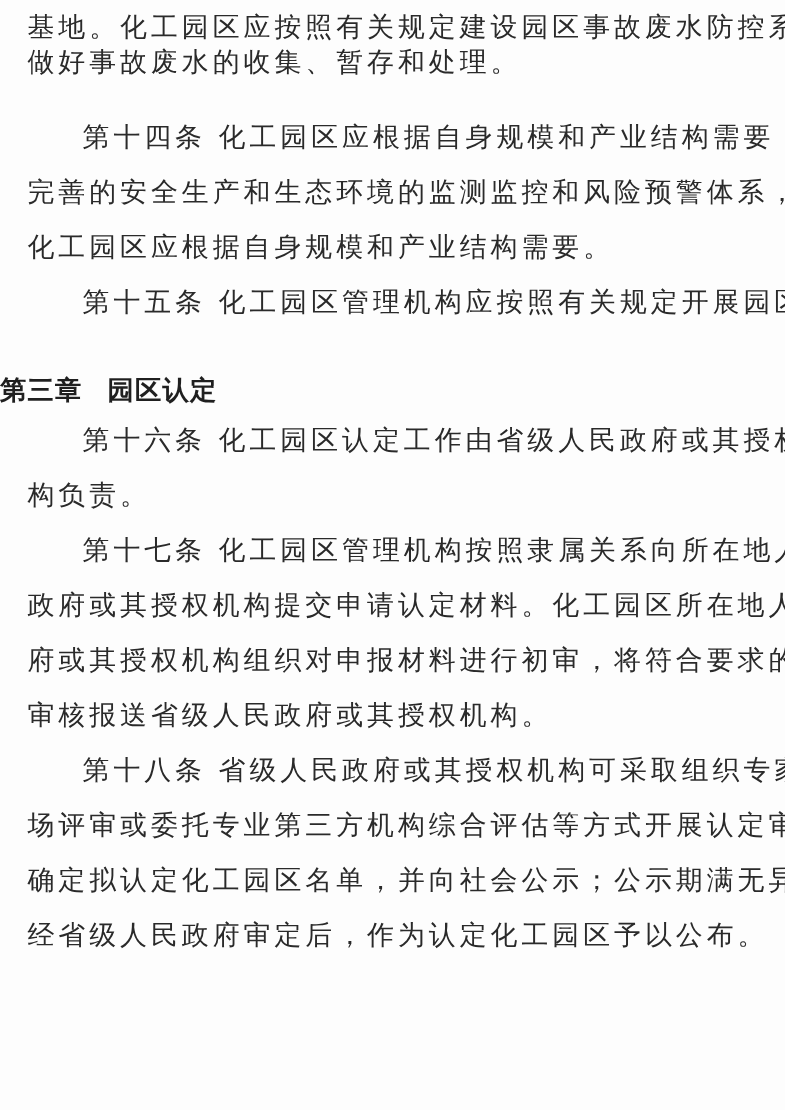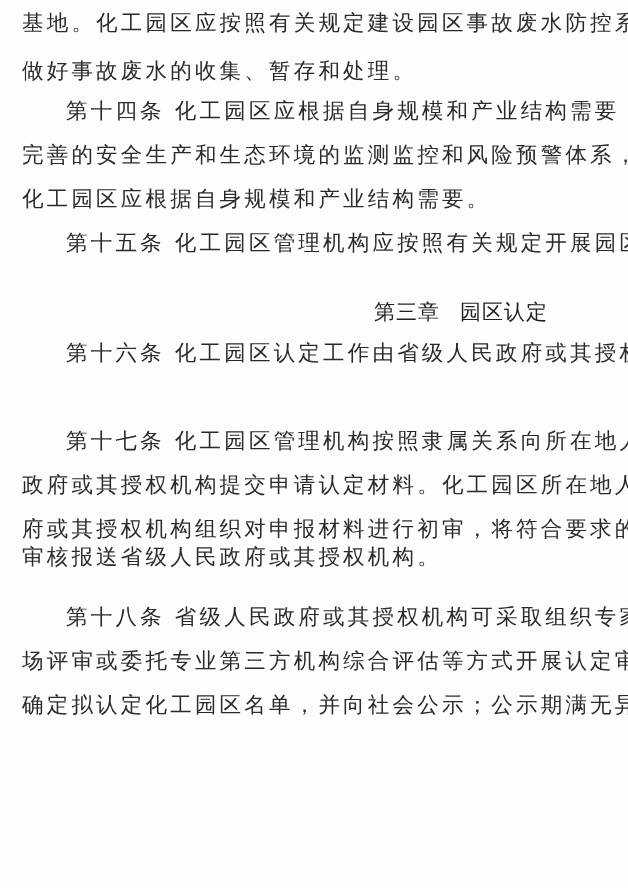--- a/index.html
+++ b/index.html
@@ -9,46 +9,48 @@
       background: #fdfdfd; color: #2a2a2a;
       font-family: "DejaVu Serif", "Liberation Serif", serif;
     }
     .line {
       position: absolute; left: 22px; width: 584px;
       font-size: 21.5px; line-height: 30px; height: 30px;
       white-space: nowrap; letter-spacing: 3.2px; overflow: visible;
     }
     .line.indent { left: 66px; width: 540px; }
     .heading {
-      position: absolute; left: 0; width: 548px; text-align: right;
+      position: absolute; left: 0; width: 548px; text-align: left;
       font-family: "DejaVu Sans", "Liberation Sans", sans-serif;
-      font-weight: normal; font-size: 21px; line-height: 30px; color: #1f1f1f;
+      font-weight: bold; font-size: 21px; line-height: 30px; color: #1f1f1f;
       letter-spacing: 1px;
     }
     .heading .gap { display: inline-block; width: 20px; }
   </style>
 </head>
 <body>
 
 <div class="page">
   <div class="line" style="top:8px">基地。化工园区应按照有关规定建设园区事故废水防控系统，</div>
-  <div class="line" style="top:56px">做好事故废水的收集、暂存和处理。</div>
+  <div class="line" style="top:36px">做好事故废水的收集、暂存和处理。</div>
   <div class="line indent" style="top:96px">第十四条 化工园区应根据自身规模和产业结构需要，建立</div>
   <div class="line" style="top:140px">完善的安全生产和生态环境的监测监控和风险预警体系，相关</div>
   <div class="line" style="top:184px">化工园区应根据自身规模和产业结构需要。</div>
   <div class="line indent" style="top:228px">第十五条 化工园区管理机构应按照有关规定开展园区对</div>
 
   <div class="heading" style="top:297px">
     <span>第三章</span><span class="gap"></span><span>园区认定</span>
   </div>
 
   <div class="line indent" style="top:338px">第十六条 化工园区认定工作由省级人民政府或其授权机</div>
+  <div class="line" style="top:382px">构负责。</div>
   <div class="line indent" style="top:426px">第十七条 化工园区管理机构按照隶属关系向所在地人民</div>
   <div class="line" style="top:470px">政府或其授权机构提交申请认定材料。化工园区所在地人民政</div>
   <div class="line" style="top:514px">府或其授权机构组织对申报材料进行初审，将符合要求的逐级</div>
-  <div class="line" style="top:542px">审核报送省级人民政府或其授权机构。</div>
+  <div class="line" style="top:558px">审核报送省级人民政府或其授权机构。</div>
   <div class="line indent" style="top:602px">第十八条 省级人民政府或其授权机构可采取组织专家现</div>
   <div class="line" style="top:646px">场评审或委托专业第三方机构综合评估等方式开展认定审核，</div>
   <div class="line" style="top:690px">确定拟认定化工园区名单，并向社会公示；公示期满无异议的，</div>
+  <div class="line" style="top:734px">经省级人民政府审定后，作为认定化工园区予以公布。</div>
 
   <div class="heading" style="top:735px">
   </div>
 </div>
 
 </body></html>

